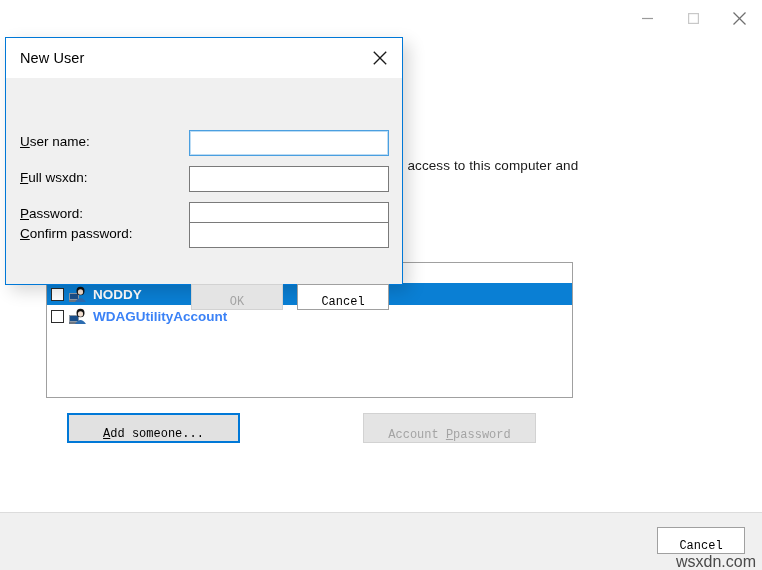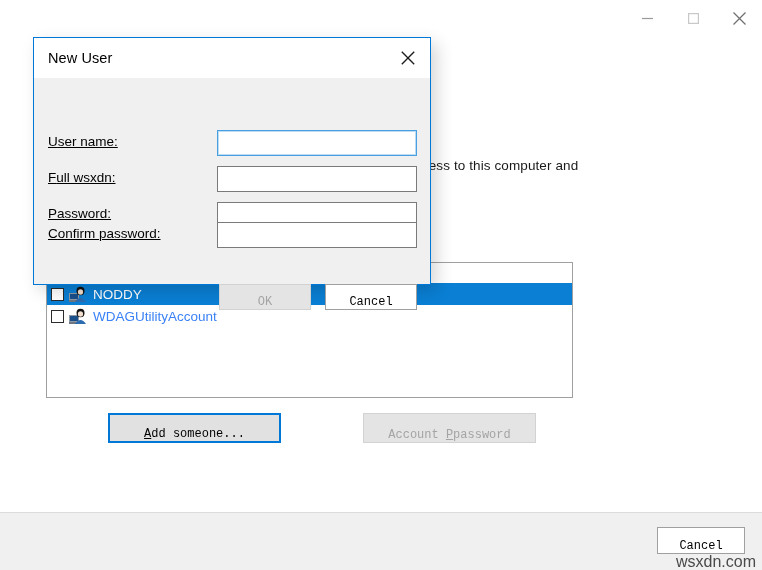--- a/index.html
+++ b/index.html
@@ -88,39 +88,38 @@
     flex: 0 0 auto;
     margin-right: 5px;
   }
   .row-icon {
     width: 18px;
     height: 17px;
     flex: 0 0 auto;
     margin-right: 6px;
     position: relative;
   }
-  .row-label { white-space: nowrap; }
+  .row-label { white-space: nowrap; font-weight: bold; }
 
   
   .btn {
     box-sizing: border-box;
     font-family: Liberation Mono, monospace;
     font-size: 12px;
     display: flex;
     align-items: flex-end;
     justify-content: center;
     background: #e1e1e1;
     border: 1px solid #adadad;
     color: #000000;
     user-select: none;
   }
   .btn.default-focus {
     background: #e1e1e1;
     border: 2px solid #0078d7;
-    margin-left: 41px;
   }
   .btn.disabled {
     background: #e4e4e4;
     border: 1px solid #d2d2d2;
     color: #a4a4a4;
   }
 
   #add-someone-button {
     position: absolute;
     left: 67px;
@@ -175,21 +174,20 @@
   #new-user-dialog {
     position: absolute;
     left: 5px;
     top: 37px;
     width: 398px;
     height: 248px;
     background: #f0f0f0;
     border: 1px solid #0078d7;
     box-sizing: border-box;
     box-shadow: 6px 6px 16px rgba(0,0,0,0.16);
-    margin-left: 28px;
   }
   #dialog-titlebar {
     position: absolute;
     left: 0; top: 0;
     width: 100%;
     height: 40px;
     background: #ffffff;
     display: flex;
     align-items: center;
   }
@@ -225,21 +223,20 @@
     width: 100%;
     height: 26px;
   }
   .field-label {
     position: absolute;
     left: 14px;
     top: 4px;
     font-size: 13.5px;
     color: #000000;
     white-space: nowrap;
-    text-decoration: underline;
   }
   .field-input {
     position: absolute;
     left: 183px;
     top: 0;
     width: 200px;
     height: 26px;
     background: #ffffff;
     border: 1px solid #7a7a7a;
     box-sizing: border-box;

